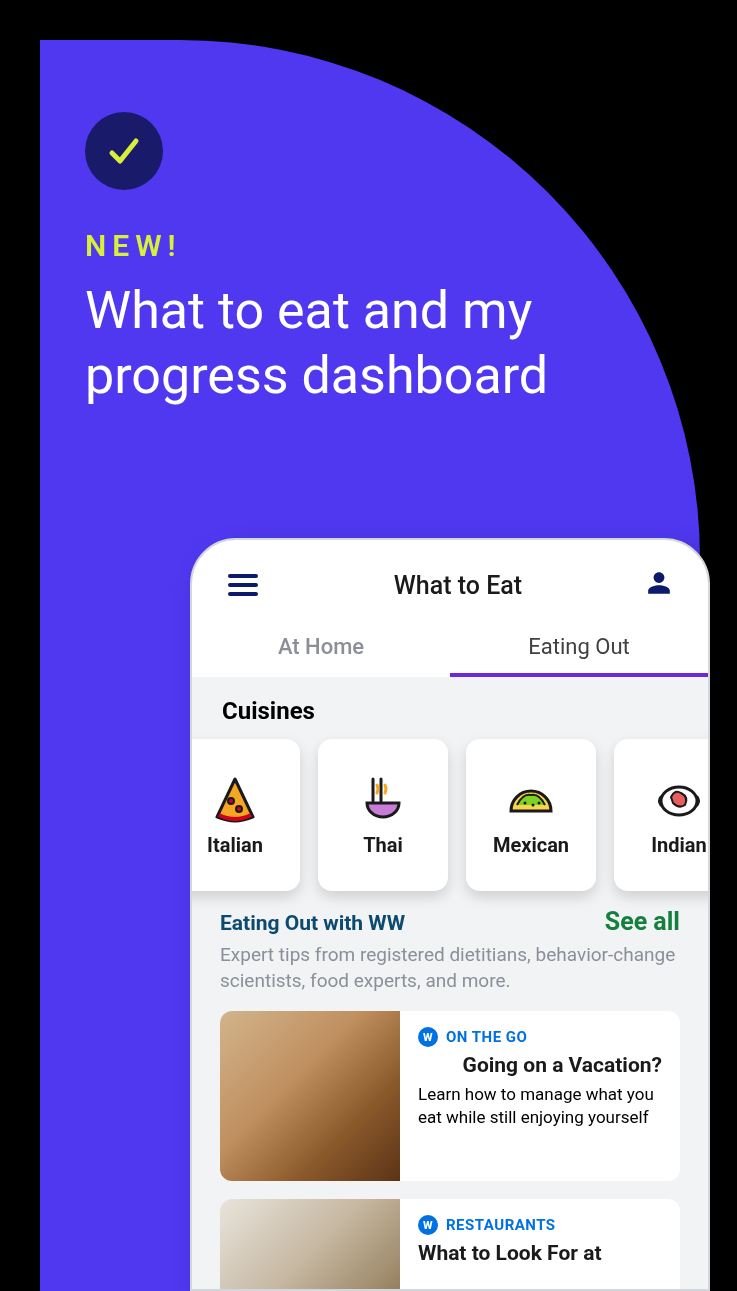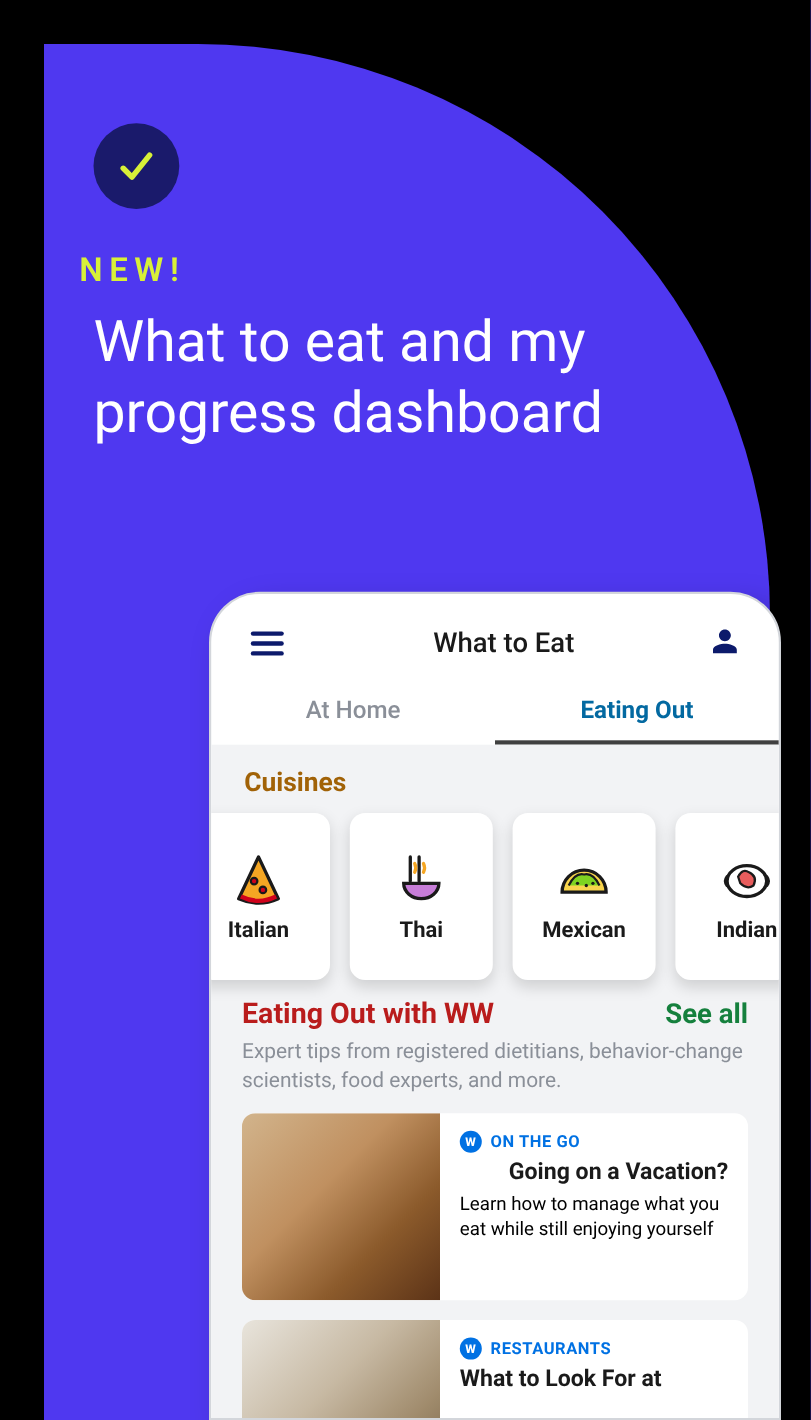--- a/index.html
+++ b/index.html
@@ -29,21 +29,21 @@
     border-radius: 50%;
     background: #1a1a6b;
     display: flex;
     align-items: center;
     justify-content: center;
   }
   .check-svg { width: 40px; height: 40px; }
   .new-label {
     position: absolute;
     top: 228px;
-    left: 72px;
+    left: 85px;
     color: #d8f038;
     font-size: 30px;
     font-weight: 600;
     letter-spacing: 6px;
   }
   .hero-title {
     position: absolute;
     top: 278px;
     left: 85px;
     color: #ffffff;
@@ -101,33 +101,33 @@
   }
   .tab {
     flex: 1;
     text-align: center;
     padding: 12px 0 14px 0;
     font-size: 22px;
     color: #8a8f98;
     font-weight: 500;
   }
   .tab.active {
-    color: #0369a1;
-    font-weight: 700;
-    border-bottom: 4px solid #404040;
+    color: #404040;
+    font-weight: 400;
+    border-bottom: 4px solid #6d28d9;
   }
   .scroll-area {
     background: #f2f3f5;
     height: 640px;
     position: relative;
   }
   .section-title {
     font-size: 24px;
     font-weight: 700;
-    color: #a16207;
+    color: #000000;
     padding: 20px 30px 8px 30px;
   }
   .cuisine-row {
     position: absolute;
     top: 62px;
     left: -22px;
     display: flex;
     gap: 18px;
   }
   .cuisine-card {
@@ -155,23 +155,23 @@
     right: 0;
     padding: 12px 28px 0 28px;
   }
   .article-header {
     display: flex;
     justify-content: space-between;
     align-items: baseline;
     margin-bottom: 6px;
   }
   .article-section-title {
-    font-size: 26px;
-    font-weight: 700;
-    color: #b91c1c;
+    font-size: 21px;
+    font-weight: 700;
+    color: #0c4a6e;
   }
   .see-all {
     font-size: 25px;
     color: #15803d;
     font-weight: 700;
   }
   .article-sub {
     font-size: 19px;
     color: #8a8f98;
     line-height: 1.35;

